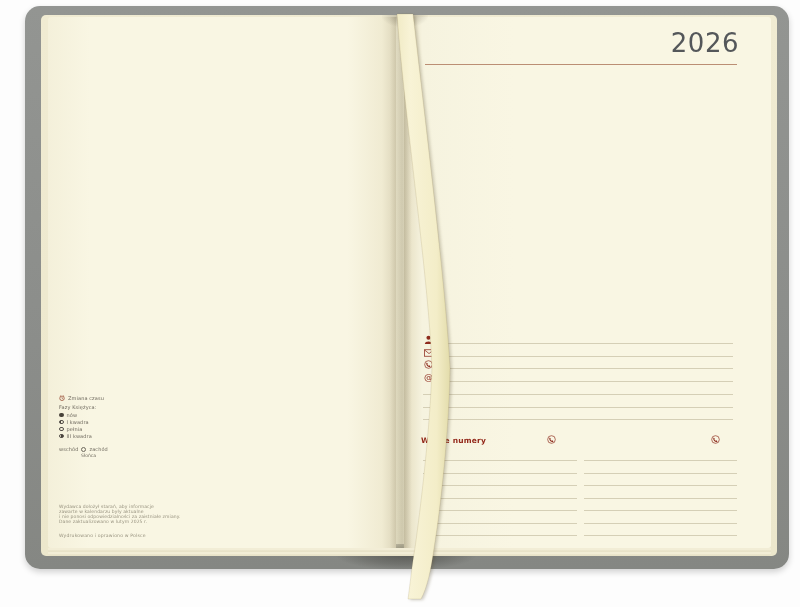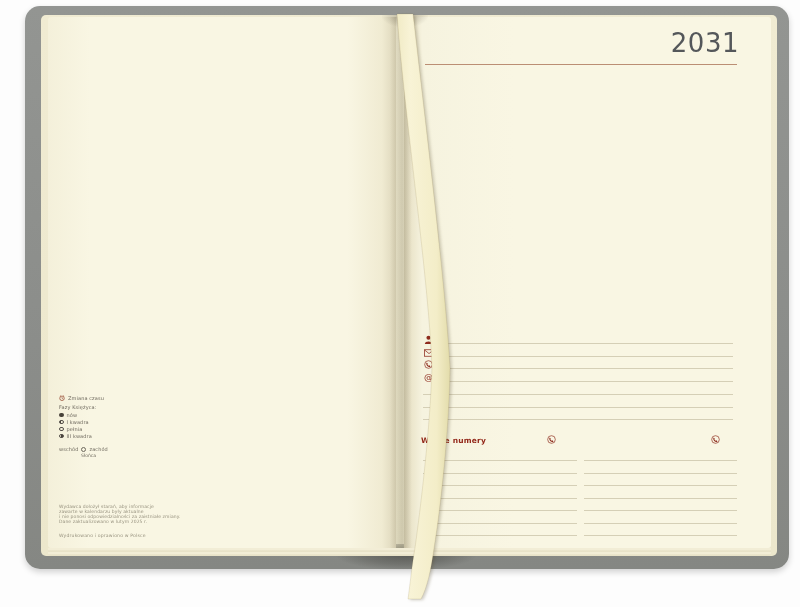--- a/index.html
+++ b/index.html
@@ -158,21 +158,21 @@
       <div>Wydawca dołożył starań, aby informacje</div>
       <div>zawarte w kalendarzu były aktualne</div>
       <div>i nie ponosi odpowiedzialności za zaistniałe zmiany.</div>
       <div>Dane zaktualizowano w lutym 2025 r.</div>
     </div>
     <div class="printed-note">Wydrukowano i oprawiono w Polsce</div>
   </div>
 
   <div class="page right">
 
-    <div class="year">2031</div>
+    <div class="year">2026</div>
     <div class="top-rule"></div>
 
     <div class="icon-row" style="top:314px;">
       <svg class="ficon" width="9" height="9" viewBox="0 0 10 10">
         <circle cx="5" cy="3" r="2.3" fill="#8e2b1d"></circle>
         <path d="M0.9 10 C0.9 6.3 9.1 6.3 9.1 10 Z" fill="#8e2b1d"></path>
       </svg>
       <div class="rline"></div>
     </div>
     <div class="icon-row" style="top:326.5px;">

